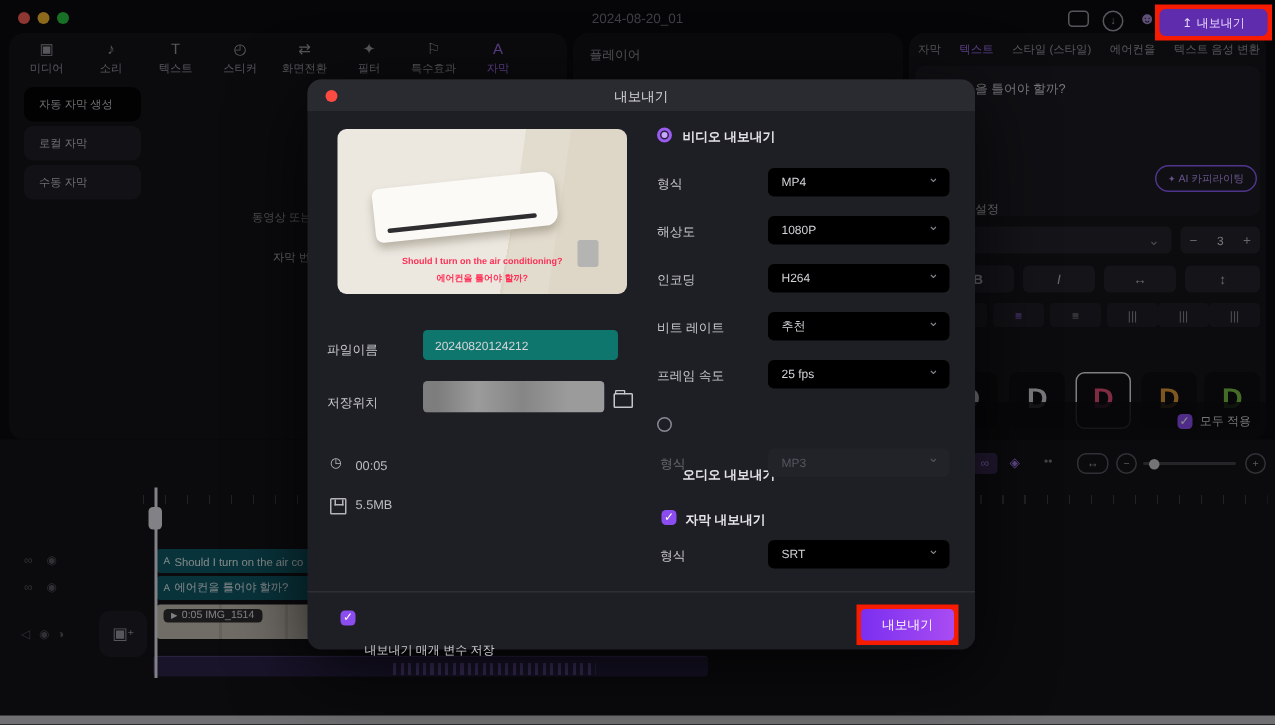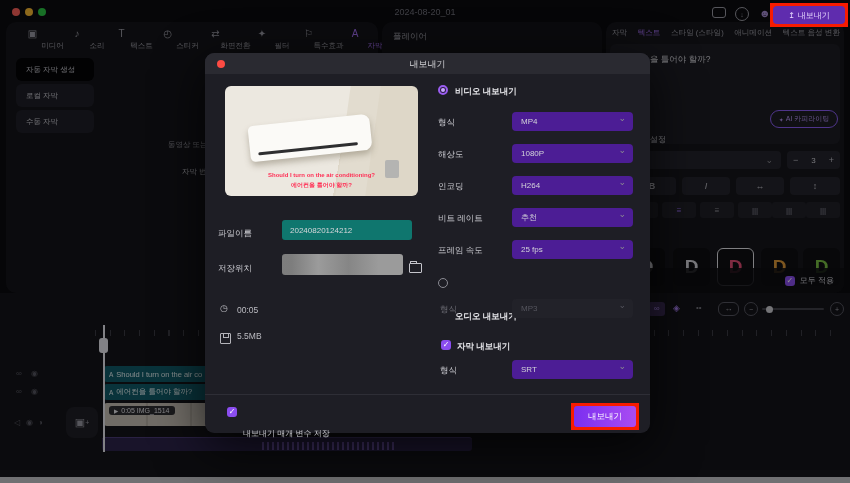--- a/index.html
+++ b/index.html
@@ -13,21 +13,21 @@
   .tb-ico{position:absolute;top:7px;font-size:10px;color:#9a9aa2;}
   .circ{display:inline-flex;align-items:center;justify-content:center;width:12px;height:12px;
         border:1px solid #9a9aa2;border-radius:50%;font-size:7px;}
   .bubble{display:inline-block;width:12px;height:9px;border:1px solid #9a9aa2;border-radius:3px;}
   .anno{background:#f71b00;z-index:30;}
   .btn-export-top{position:absolute;left:3px;top:3px;width:72px;height:18px;background:#5f2cae;
         border-radius:4px;color:#e8daff;font-size:8px;display:flex;align-items:center;justify-content:center;gap:3px;}
   
   .tool-item{display:flex;flex-direction:column;align-items:center;gap:1px;min-width:30px;}
   .tool-item .ti{font-size:10px;color:#9a9aa2;height:12px;line-height:12px;}
-  .tool-item .tl{font-size:7.5px;color:#9a9aa2;white-space:nowrap;margin-left:40px;}
+  .tool-item .tl{font-size:7.5px;color:#9a9aa2;white-space:nowrap;}
   .tool-item.active .ti,.tool-item.active .tl{color:#a56ef5;}
   .side-btn{position:absolute;left:10px;width:78px;height:23px;background:#1d1d23;border-radius:6px;
         font-size:7.5px;color:#c5c5cb;display:flex;align-items:center;padding-left:10px;box-sizing:border-box;}
   .side-btn.sel{background:#000000;}
   .frag{position:absolute;font-size:7.5px;color:#8d8d94;white-space:nowrap;}
   
   .tabs{position:absolute;top:6px;left:6px;right:4px;display:flex;justify-content:space-between;}
   .tab{font-size:7.6px;color:#9a9aa2;white-space:nowrap;}
   .tab.active{color:#a56ef5;}
   .fbtn{position:absolute;height:18px;background:#222228;border-radius:4px;color:#b9b9c0;
@@ -42,21 +42,21 @@
   .track{position:absolute;border-radius:3px;overflow:hidden;white-space:nowrap;}
   .teal{background:#0e5a66;height:16px;display:flex;align-items:center;gap:3px;padding-left:5px;
         font-size:7.5px;color:#e6f3f4;box-sizing:border-box;}
   .hdr-ico{position:absolute;font-size:8px;color:#55555d;}
   
   .dialog{position:absolute;left:205px;top:53px;width:445px;height:380px;background:#1e1e25;
           border-radius:9px;box-shadow:0 14px 50px rgba(0,0,0,.75);z-index:10;}
   .dlg-bar{position:absolute;top:0;left:0;right:0;height:21px;background:#2a2a31;border-radius:9px 9px 0 0;}
   .dlg-title{position:absolute;top:5px;left:0;right:0;text-align:center;font-size:9px;color:#d8d8dc;}
   .dlabel{position:absolute;font-size:8.5px;color:#c9c9cf;white-space:nowrap;}
-  .drop{position:absolute;width:121px;height:19px;background:#4c1d95;border-radius:4px;
+  .drop{position:absolute;width:121px;height:19px;background:#000000;border-radius:4px;
         font-size:8px;color:#d3d3d9;display:flex;align-items:center;padding-left:9px;box-sizing:border-box;}
   .drop .chev{position:absolute;right:7px;top:1px;color:#8a8a92;font-size:9px;}
   .drop.dis{background:#222229;color:#55555e;}
   .radio{position:absolute;width:10px;height:10px;border-radius:50%;box-sizing:border-box;}
   .radio.on{border:2px solid #9a5cf0;background:#2a1f3f;}
   .radio.on::after{content:"";position:absolute;left:1px;top:1px;width:4px;height:4px;border-radius:50%;background:#c9a6ff;}
   .radio.off{border:1.5px solid #8a8a92;background:transparent;}
   .overlay{position:absolute;inset:0;background:rgba(4,4,7,0.45);z-index:5;}
   .folder{display:inline-block;width:11px;height:8px;border:1px solid #c5c5cb;border-radius:1px;position:relative;}
   .folder::before{content:"";position:absolute;top:-3px;left:0;width:5px;height:2px;border:1px solid #c5c5cb;border-bottom:none;border-radius:1px 1px 0 0;}
@@ -122,21 +122,21 @@
 
   <div class="panel abs" style="left:382px;top:22px;width:220px;height:271px;background:#101013;">
     <span class="abs" style="left:11px;top:9px;font-size:8.5px;color:#9a9aa2;">플레이어</span>
   </div>
 
   <div class="panel abs" style="left:606px;top:22px;width:238px;height:271px;background:#131316;">
     <div class="tabs">
       <span class="tab">자막</span>
       <span class="tab active">텍스트</span>
       <span class="tab">스타일 (스타일)</span>
-      <span class="tab">애니메이션</span>
+      <span class="tab">에어컨을</span>
       <span class="tab">텍스트 음성 변환</span>
     </div>
     <div class="abs" style="left:4px;top:22px;width:230px;height:100px;background:#1a1a1f;border-radius:6px;">
       <span class="abs" style="left:40px;top:10px;font-size:8.5px;color:#d5d5da;">을 틀어야 할까?</span>
       <div class="abs" style="left:160px;top:66px;width:66px;height:16px;border:1px solid #8b5cf6;border-radius:9px;display:flex;align-items:center;justify-content:center;gap:2px;font-size:7px;color:#b794f6;">
         <span style="font-size:6px;">✦</span>
         <span>AI 카피라이팅</span>
       </div>
     </div>
     <span class="abs" style="left:44px;top:112px;font-size:8px;color:#cfcfd4;">설정</span>

